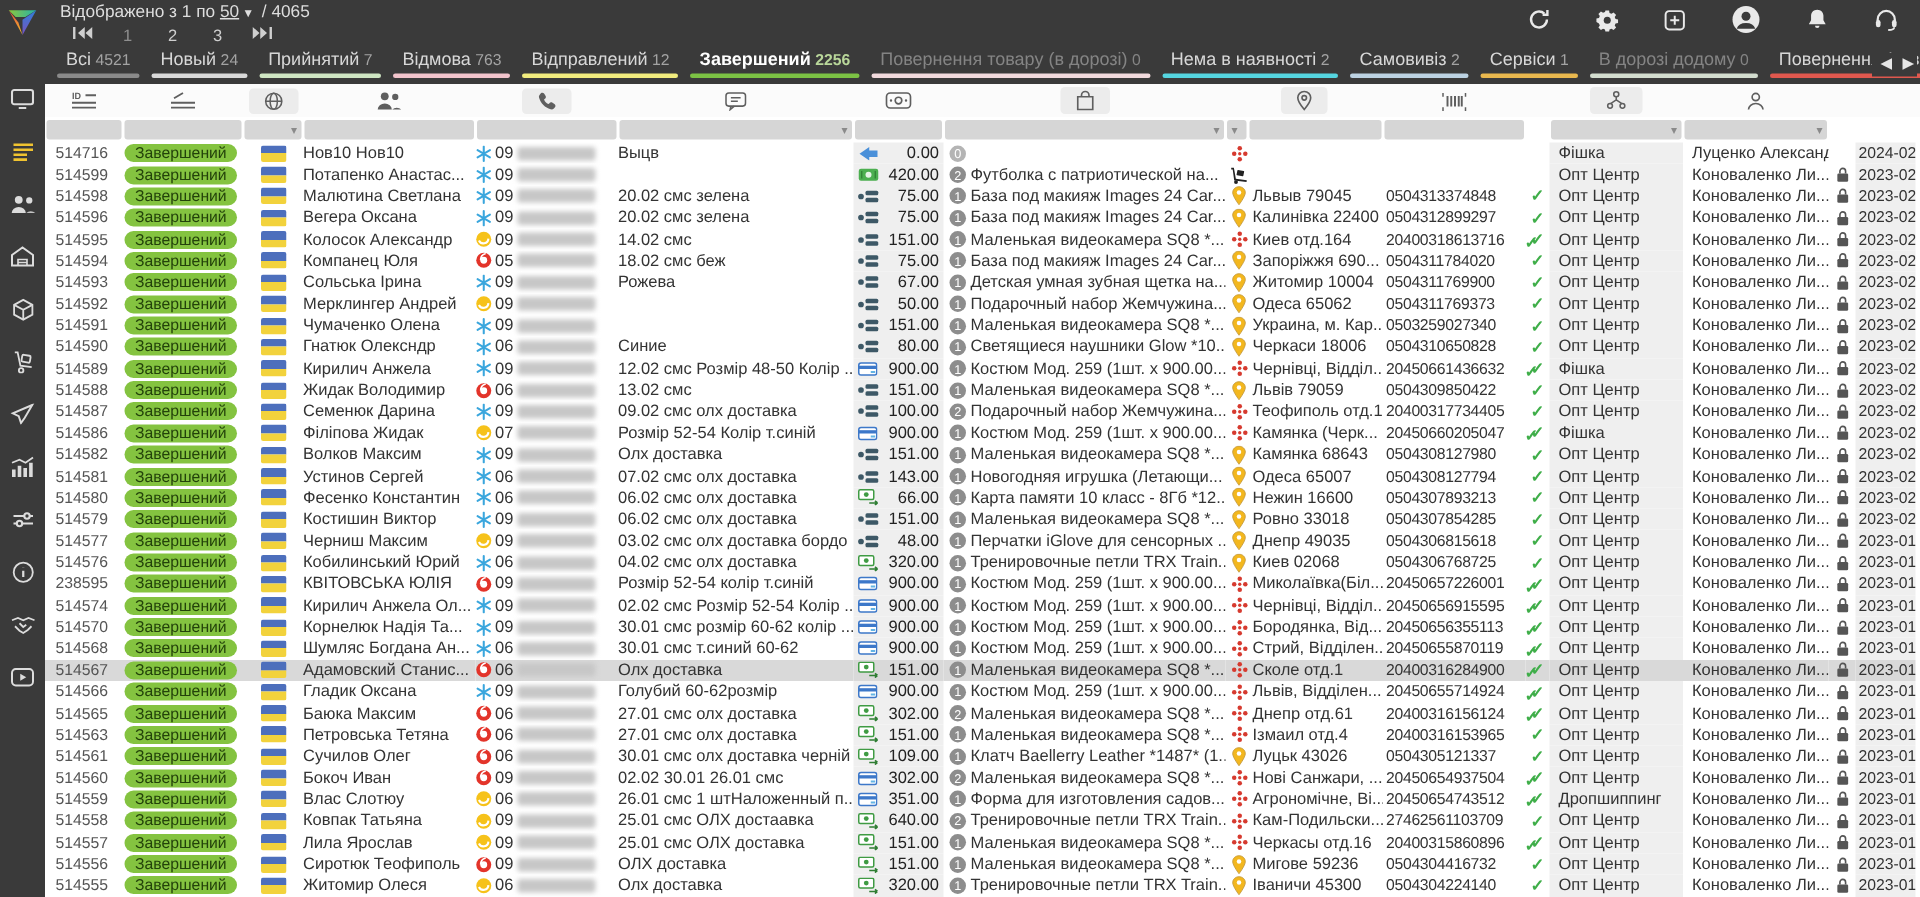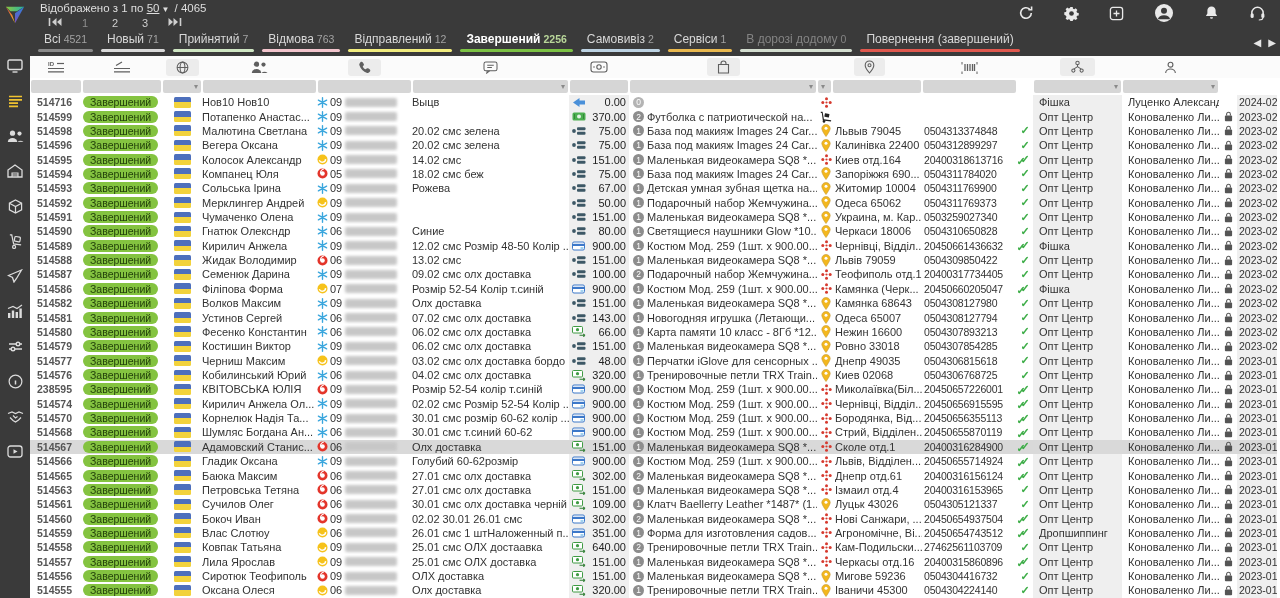--- a/index.html
+++ b/index.html
@@ -45,21 +45,21 @@
   .fwrap { display:flex; align-items:center; height:100%; padding:0 1px; }
   .fbox { height:13px; background:#d6d6d6; border-radius:2px; flex:1; position:relative; cursor:text; }
   .fbox.arrow::after { content:"▾"; position:absolute; right:3px; top:0px; font-size:8px; color:#8a8a8a; line-height:13px; }
   .fsm { height:13px; width:13px; background:#d6d6d6; border-radius:2px; margin-right:2px; position:relative; flex:none; cursor:pointer; }
   .fsm::after { content:"▾"; position:absolute; left:3px; top:0; font-size:8px; color:#8a8a8a; line-height:13px; }
 
   .rows { }
   .row { height:14.37px; align-items:center; font-size:11px; color:#333; cursor:pointer; }
   .row.selected > div { background:#d9d9d9 !important; }
   .row > div { height:100%; display:flex; align-items:center; overflow:hidden; white-space:nowrap; }
-  .c-id { justify-content:flex-end; padding-right:10px; font-size:10.5px; color:#555;font-weight:bold; }
+  .c-id { justify-content:flex-end; padding-right:10px; font-size:10.5px; color:#555; }
   .c-status { padding-left:1px; }
   .badge { background:#84c340; color:#23420a; border-radius:8px; padding:0 7px; font-size:10.5px; line-height:12px; height:12px; display:inline-flex; align-items:center; }
   .c-flag { justify-content:center; }
   .flag { width:17px; height:11px; border-radius:1.5px; overflow:hidden; display:block; }
   .flag .b { height:5.5px; background:#4d6fbc; } .flag .y { height:5.5px; background:#f2d23c; }
   .c-name { }
   .c-phone { gap:2px; }
   .blur { width:52px; height:9px; background:#c7c7c7; border-radius:2px; filter:blur(1.6px); margin-left:1px; }
   .c-sms { }
   .c-price { background:#efefef; padding:0 3px; }
@@ -280,25 +280,27 @@
                 <path d="M2.8 9V8a5.7 5.7 0 0 1 11.4 0v1"></path>
                 <rect x="1.6" y="8.3" width="3.1" height="4.8" rx="1.5" fill="#e9e9e9" stroke="none"></rect>
                 <rect x="12.3" y="8.3" width="3.1" height="4.8" rx="1.5" fill="#e9e9e9" stroke="none"></rect>
                 <path d="M13.8 13.1c0 1.4-2.2 1.9-4 1.9" stroke-width="1.2"></path>
               </svg>
             </span>
           </div>
         </div>
       <div class="tabs" id="tabs">
           <div class="tab normal"><span>Всі</span><span class="cnt">4521</span><span class="ul" style="background: rgb(138, 138, 138);"></span></div>
-          <div class="tab normal"><span>Новый</span><span class="cnt">71</span><span class="ul" style="background: rgb(217, 217, 217);"></span></div>
+          <div class="tab normal"><span>Новый</span><span class="cnt">24</span><span class="ul" style="background: rgb(217, 217, 217);"></span></div>
           <div class="tab normal"><span>Прийнятий</span><span class="cnt">7</span><span class="ul" style="background: rgb(207, 230, 195);"></span></div>
           <div class="tab normal"><span>Відмова</span><span class="cnt">763</span><span class="ul" style="background: rgb(242, 196, 204);"></span></div>
           <div class="tab normal"><span>Відправлений</span><span class="cnt">12</span><span class="ul" style="background: rgb(241, 236, 126);"></span></div>
           <div class="tab active"><span>Завершений</span><span class="cnt">2256</span><span class="ul" style="background: rgb(124, 194, 68);"></span></div>
+          <div class="tab disabled"><span>Повернення товару (в дорозі)</span><span class="cnt">0</span><span class="ul" style="background: rgb(242, 218, 221);"></span></div>
+          <div class="tab normal"><span>Нема в наявності</span><span class="cnt">2</span><span class="ul" style="background: rgb(85, 213, 224);"></span></div>
           <div class="tab normal"><span>Самовивіз</span><span class="cnt">2</span><span class="ul" style="background: rgb(188, 210, 226);"></span></div>
           <div class="tab normal"><span>Сервіси</span><span class="cnt">1</span><span class="ul" style="background: rgb(233, 184, 78);"></span></div>
           <div class="tab disabled"><span>В дорозі додому</span><span class="cnt">0</span><span class="ul" style="background: rgb(211, 221, 207);"></span></div>
           <div class="tab normal"><span>Повернення (завершений)</span><span class="ul" style="background: rgb(224, 88, 78);"></span></div>
         </div>
       <div class="tab-nav">
         <span>◀</span>
         <span>▶</span>
       </div>
     </div>
@@ -541,21 +543,21 @@
             </div>
             <div class="c-sms"></div>
             <div class="c-price">
               <span class="icn" style="display: inline-flex; align-items: center;">
                 <svg width="14" height="9" viewBox="0 0 14 9">
                   <rect x=".5" y=".5" width="13" height="8" rx="1.5" fill="#4caf50"></rect>
                   <circle cx="7" cy="4.5" r="2" fill="#fff" opacity=".85"></circle>
                   <path d="M2.5 2v5M11.5 2v5" stroke="#2e7d32" stroke-width=".8"></path>
                 </svg>
               </span>
-              <span class="amt">370.00</span>
+              <span class="amt">420.00</span>
             </div>
             <div class="c-prod">
               <span class="qty">2</span>
               <span>Футболка с патриотической на...</span>
             </div>
             <div class="c-city">
               <span class="ci">
                 <span class="icn" style="display: inline-flex; align-items: center;">
                   <svg width="12" height="12" viewBox="0 0 12 12" fill="#222">
                     <path d="M.8.8h1.8l1.3 7.4 7.3 1-.2 1.2-8.2-1L1.8 2H.8z"></path>
@@ -1292,21 +1294,21 @@
             <div class="c-id">514586</div>
             <div class="c-status">
               <span class="badge">Завершений</span>
             </div>
             <div class="c-flag">
               <span class="flag">
                 <span class="b" style="display:block"></span>
                 <span class="y" style="display:block"></span>
               </span>
             </div>
-            <div class="c-name">Філіпова Форма</div>
+            <div class="c-name">Філіпова Жидак</div>
             <div class="c-phone">
               <span class="icn" style="display: inline-flex; align-items: center;">
                 <svg width="11" height="11" viewBox="0 0 11 11">
                   <circle cx="5.5" cy="5.5" r="5" fill="#f6c21a"></circle>
                   <path d="M2.3 6.3a3.3 3.3 0 0 0 6.3-1.2" stroke="#fff" stroke-width="1.4" fill="none"></path>
                 </svg>
               </span>
               <span>07</span>
               <span class="blur"></span>
             </div>
@@ -2673,21 +2675,21 @@
             <div class="c-id">514555</div>
             <div class="c-status">
               <span class="badge">Завершений</span>
             </div>
             <div class="c-flag">
               <span class="flag">
                 <span class="b" style="display:block"></span>
                 <span class="y" style="display:block"></span>
               </span>
             </div>
-            <div class="c-name">Оксана Олеся</div>
+            <div class="c-name">Житомир Олеся</div>
             <div class="c-phone">
               <span class="icn" style="display: inline-flex; align-items: center;">
                 <svg width="11" height="11" viewBox="0 0 11 11">
                   <circle cx="5.5" cy="5.5" r="5" fill="#f6c21a"></circle>
                   <path d="M2.3 6.3a3.3 3.3 0 0 0 6.3-1.2" stroke="#fff" stroke-width="1.4" fill="none"></path>
                 </svg>
               </span>
               <span>06</span>
               <span class="blur"></span>
             </div>

